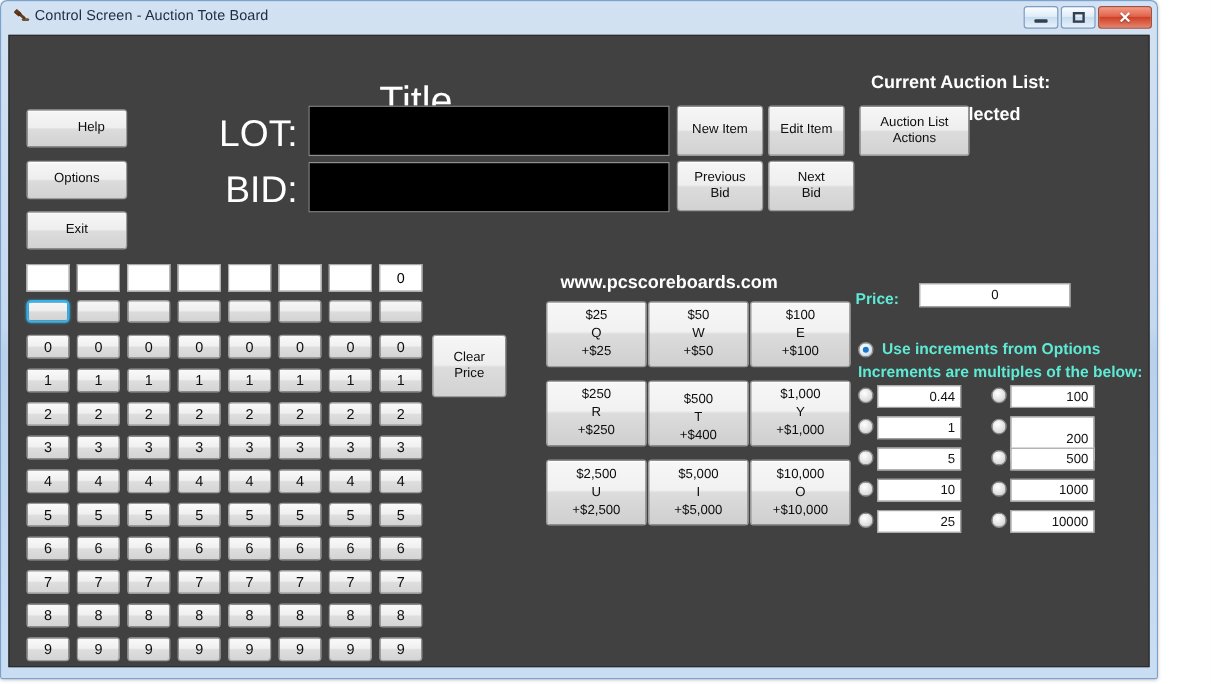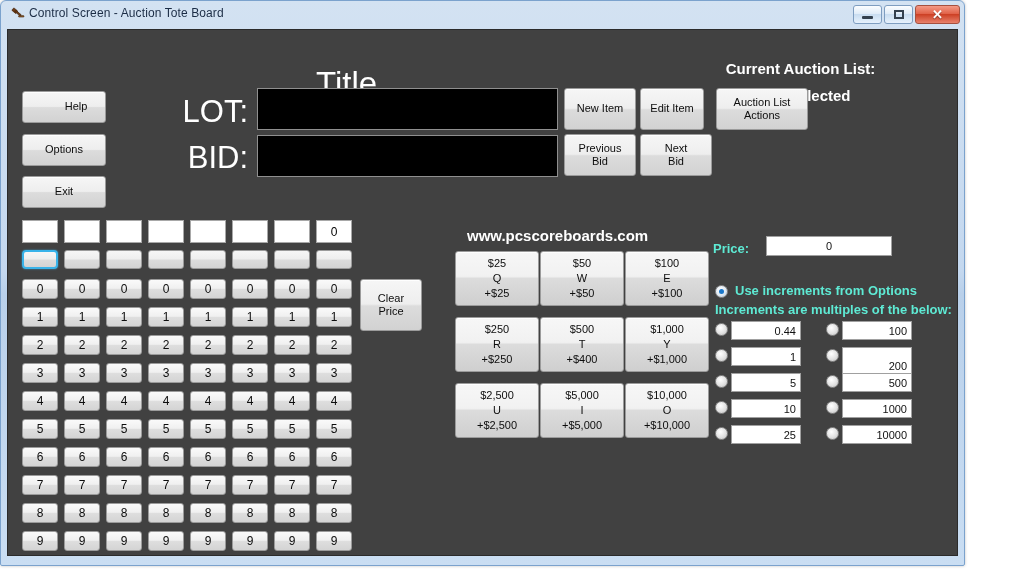--- a/index.html
+++ b/index.html
@@ -435,21 +435,21 @@
           <div class="pricebtn" style="left: 617px; top: 221px; width: 84px; height: 55px;">
             <span>$100</span>
             <span>E</span>
             <span>+$100</span>
           </div>
           <div class="pricebtn" style="left: 447px; top: 287px; width: 84px; height: 55px;">
             <span>$250</span>
             <span>R</span>
             <span>+$250</span>
           </div>
-          <div class="pricebtn" style="left: 532px; top: 287px; width: 84px; height: 55px;">
+          <div class="pricebtn" style="left: 532px; top: 287px; width: 84px; height: 55px; justify-content: flex-end;">
             <span>$500</span>
             <span>T</span>
             <span>+$400</span>
           </div>
           <div class="pricebtn" style="left: 617px; top: 287px; width: 84px; height: 55px;">
             <span>$1,000</span>
             <span>Y</span>
             <span>+$1,000</span>
           </div>
           <div class="pricebtn" style="left: 447px; top: 353px; width: 84px; height: 55px;">

